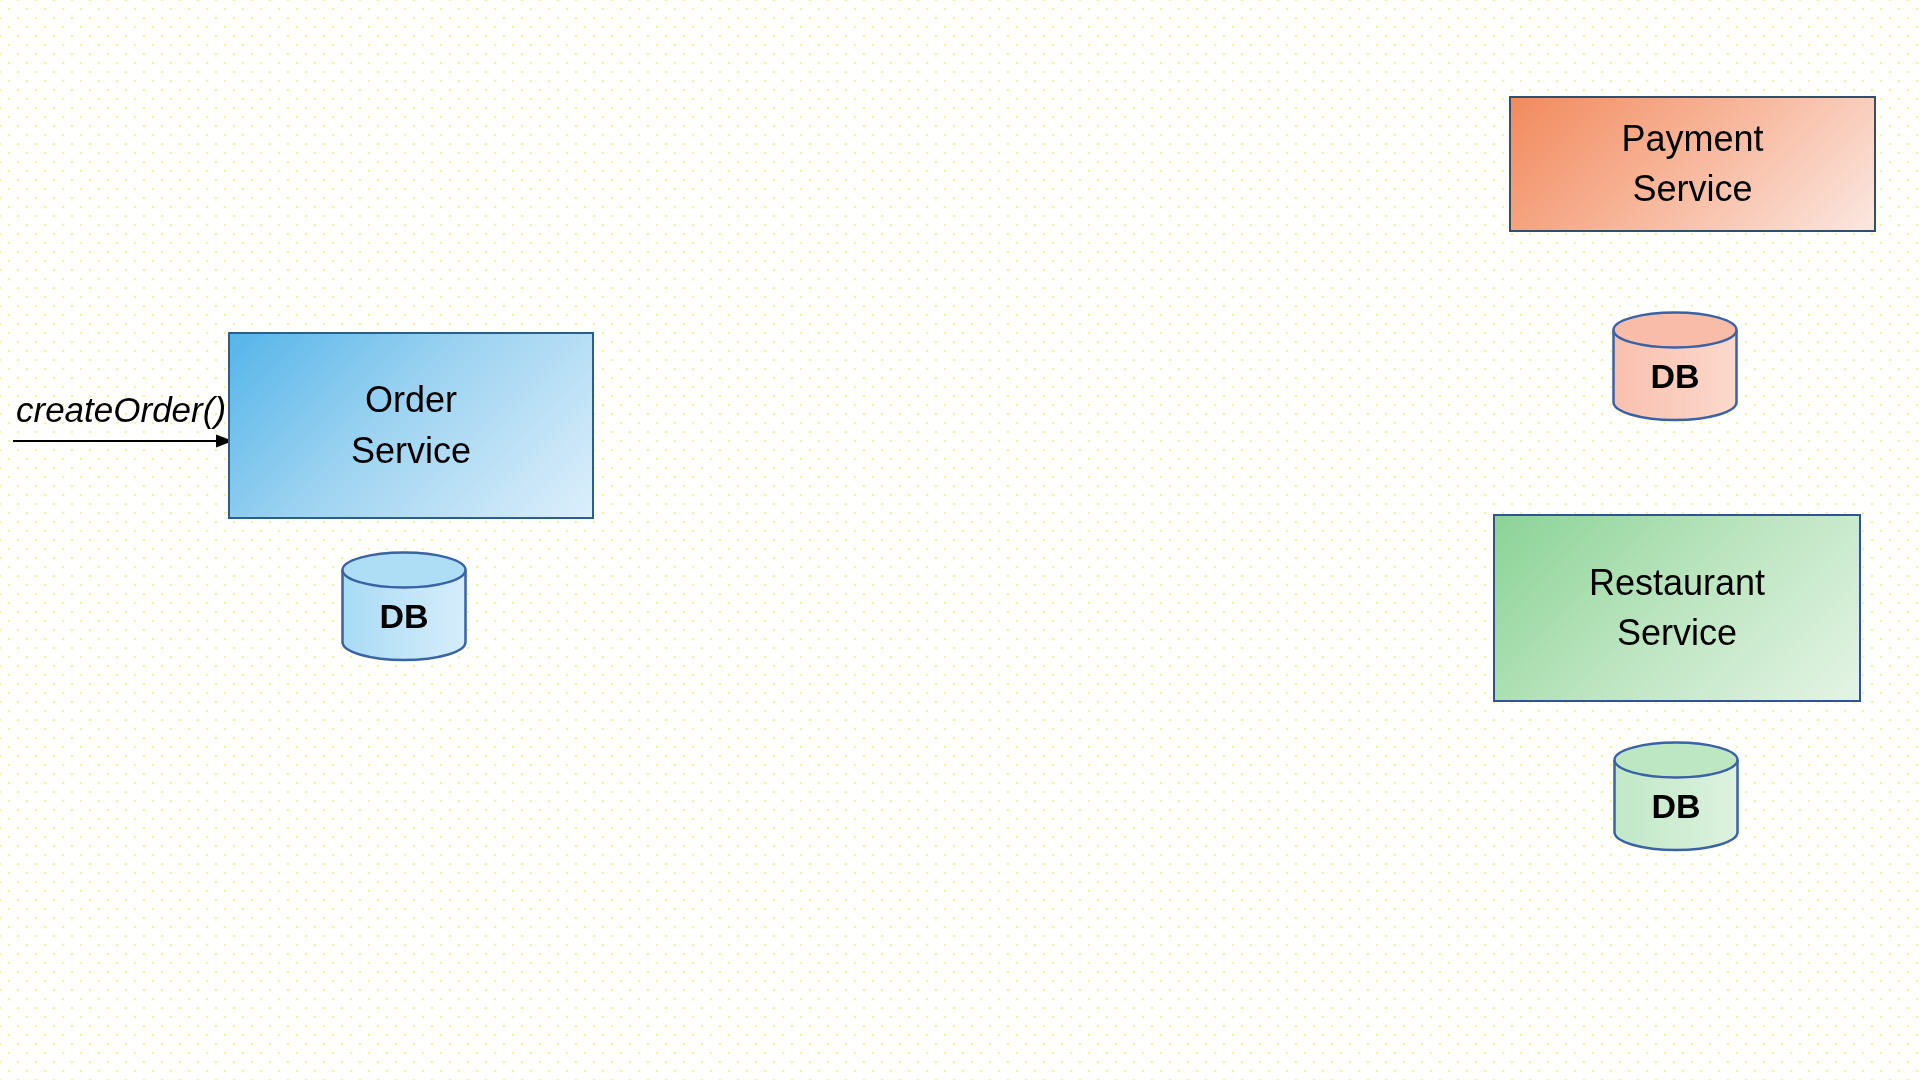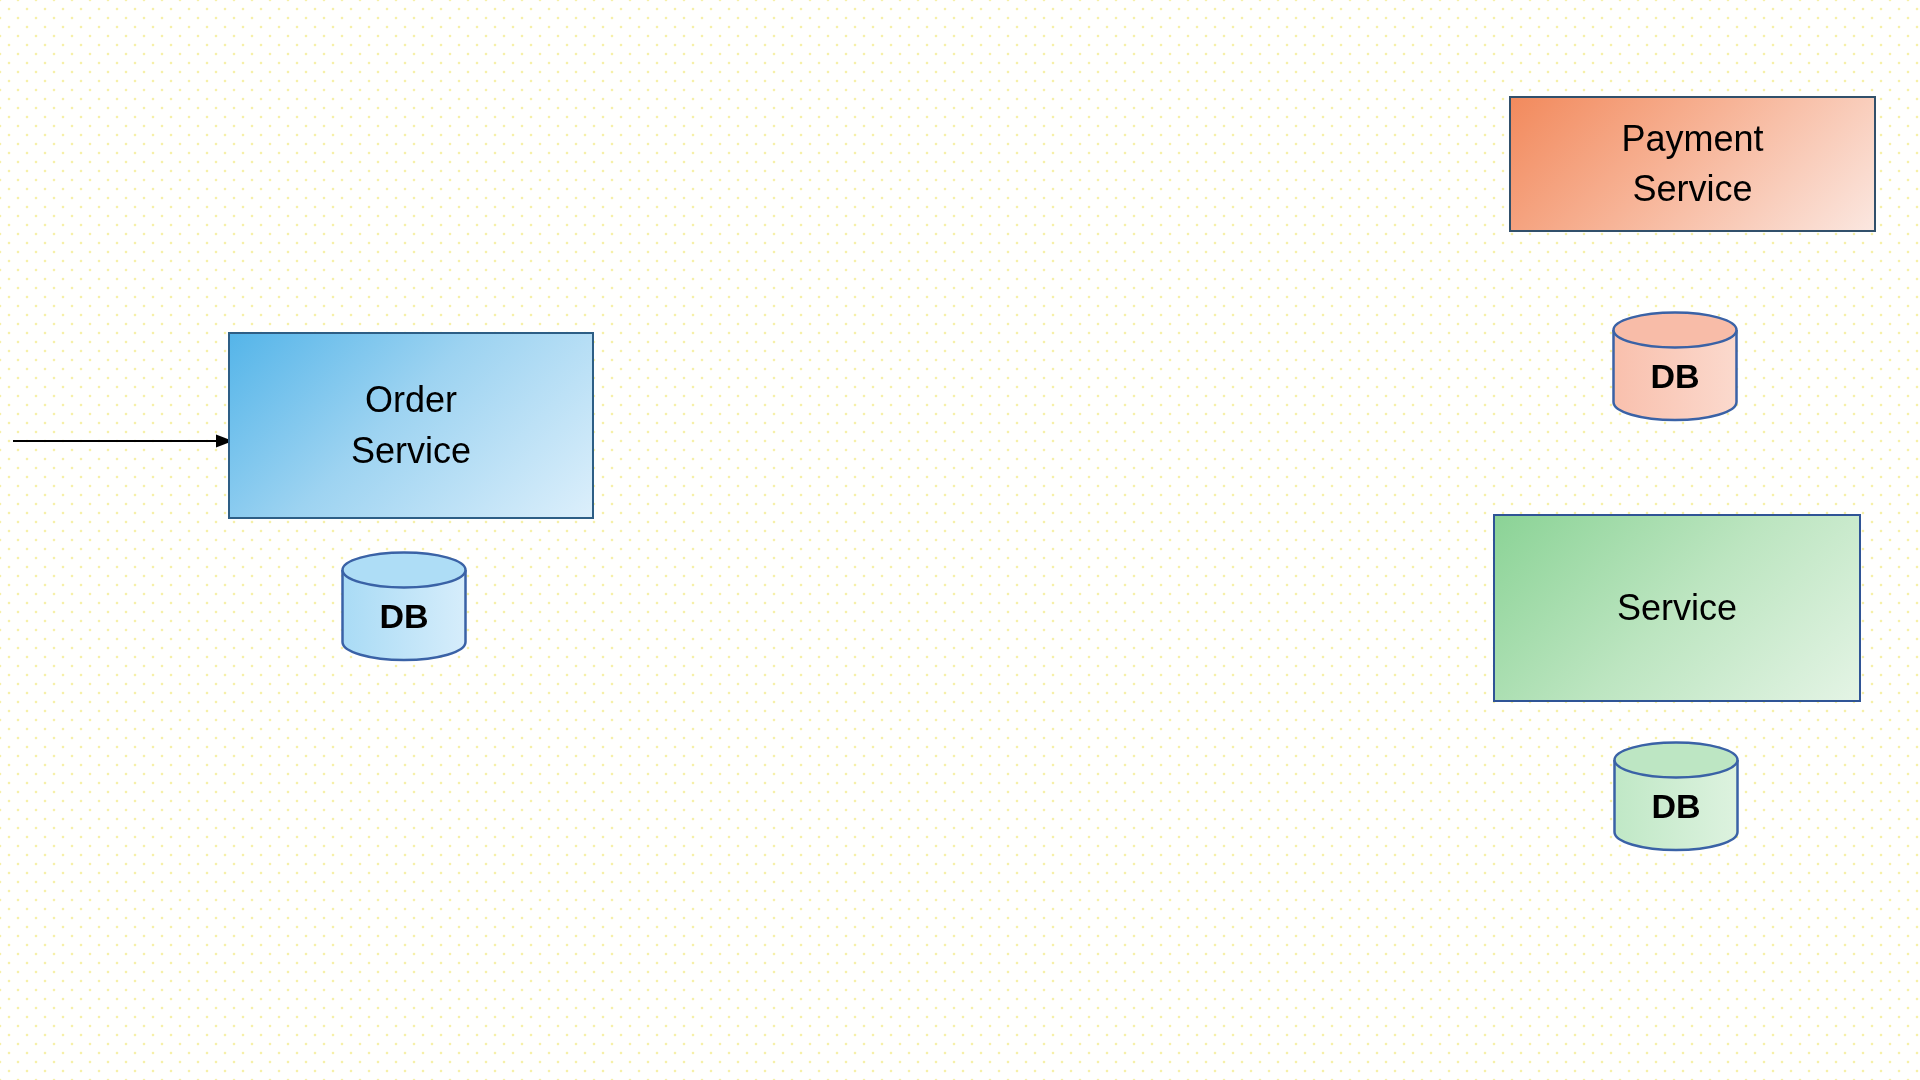--- a/index.html
+++ b/index.html
@@ -73,20 +73,21 @@
   }
   .cyl-order  { left: 340px;  top: 550px; }
   .cyl-payment{ left: 1611px; top: 310px; }
   .cyl-restaurant { left: 1612px; top: 740px; }
 </style>
 </head>
 <body>
 
 <div class="canvas">
 
+  <div class="abs caller-label">createOrder()</div>
 
   <svg class="abs arrow-svg" width="222" height="20">
     <line x1="1" y1="10" x2="206" y2="10" stroke-width="2" stroke="#000000"></line>
     <polygon points="204,3.5 221,10 204,16.5" fill="#000000"></polygon>
   </svg>
 
   <div class="abs node box-order">
     <span>Order</span>
     <span>Service</span>
   </div>
@@ -115,20 +116,21 @@
         <stop offset="0" stop-color="#F9C0AD"></stop>
         <stop offset="1" stop-color="#FBD9CD"></stop>
       </linearGradient>
     </defs>
     <path d="M2.5 20 L2.5 92 A61.5 18 0 0 0 125.5 92 L125.5 20" fill="url(#gradOrangeBody)" stroke-width="2.5" stroke="#3A62A6"></path>
     <ellipse cx="64" cy="20" rx="61.5" ry="17.5" stroke-width="2.5" fill="#F8BCA8" stroke="#3A62A6"></ellipse>
     <text x="64" y="78" text-anchor="middle">DB</text>
   </svg>
 
   <div class="abs node box-restaurant">
+    <span>Restaurant</span>
     <span>Service</span>
   </div>
 
   <svg class="abs cyl cyl-restaurant" width="128" height="112" viewBox="0 0 128 112">
     <defs>
       <linearGradient id="gradGreenBody" x1="0" y1="0" x2="1" y2="0">
         <stop offset="0" stop-color="#C0E8C6"></stop>
         <stop offset="1" stop-color="#DDF2DF"></stop>
       </linearGradient>
     </defs>

